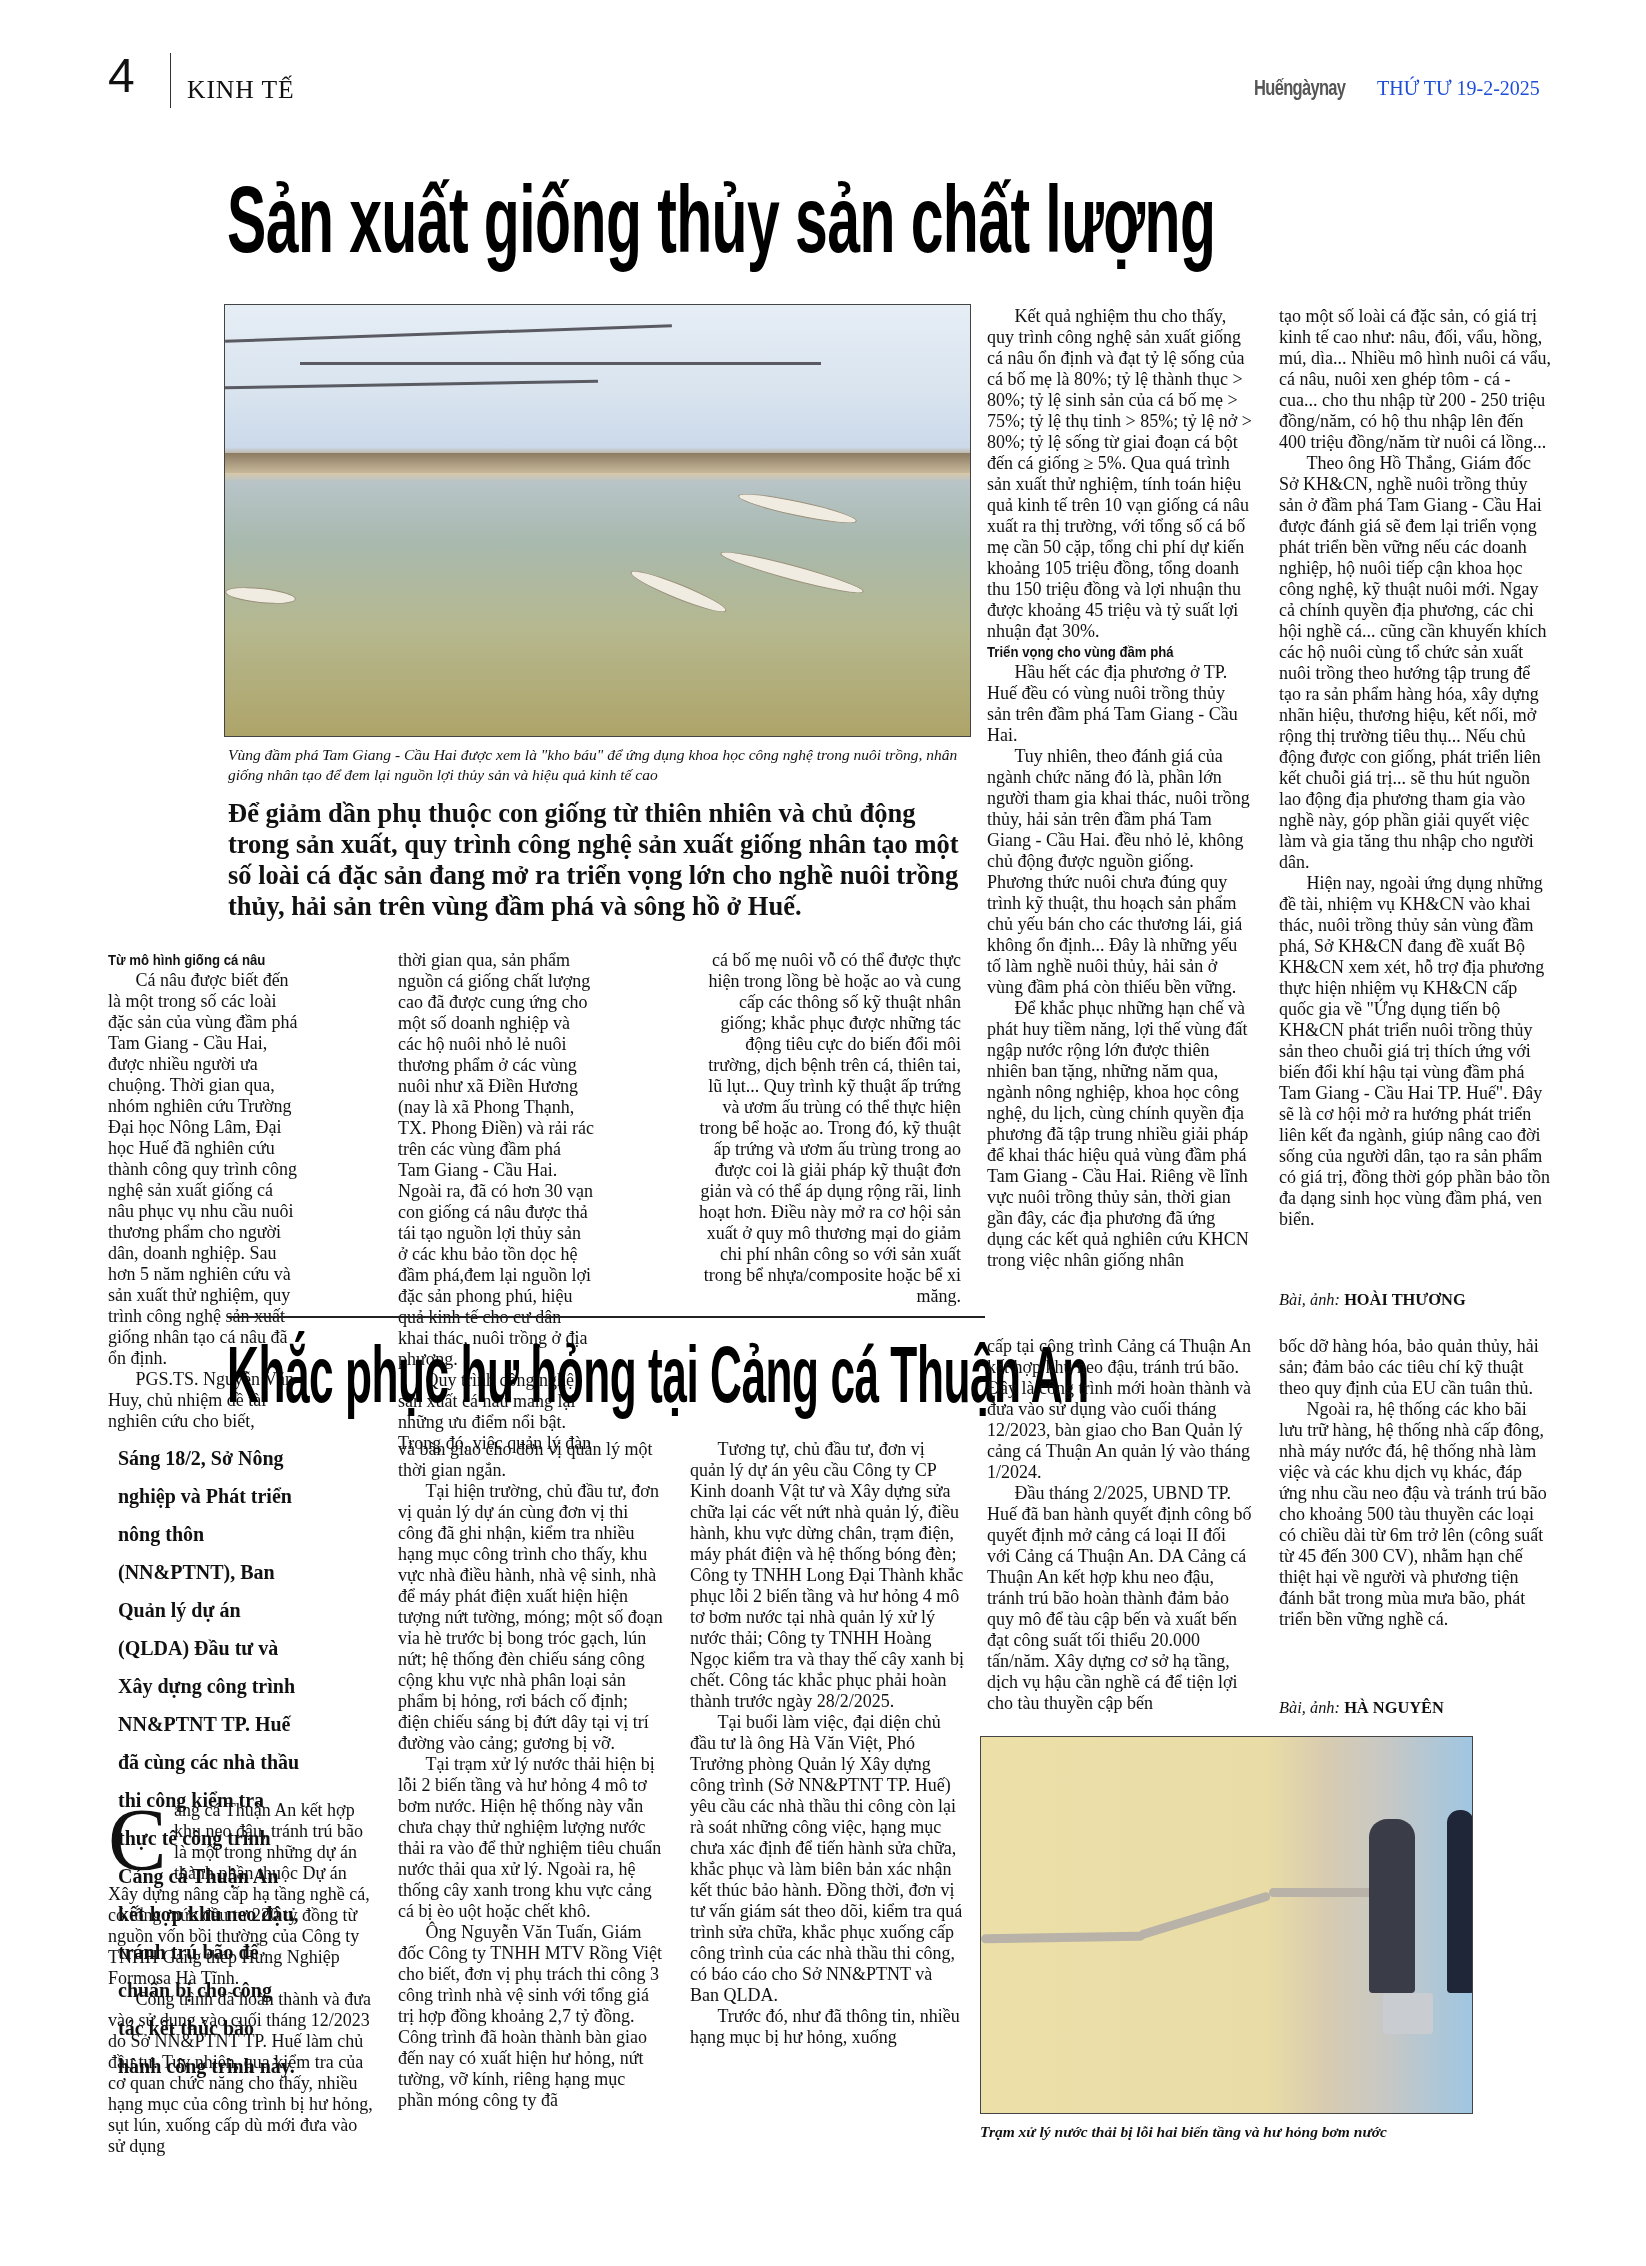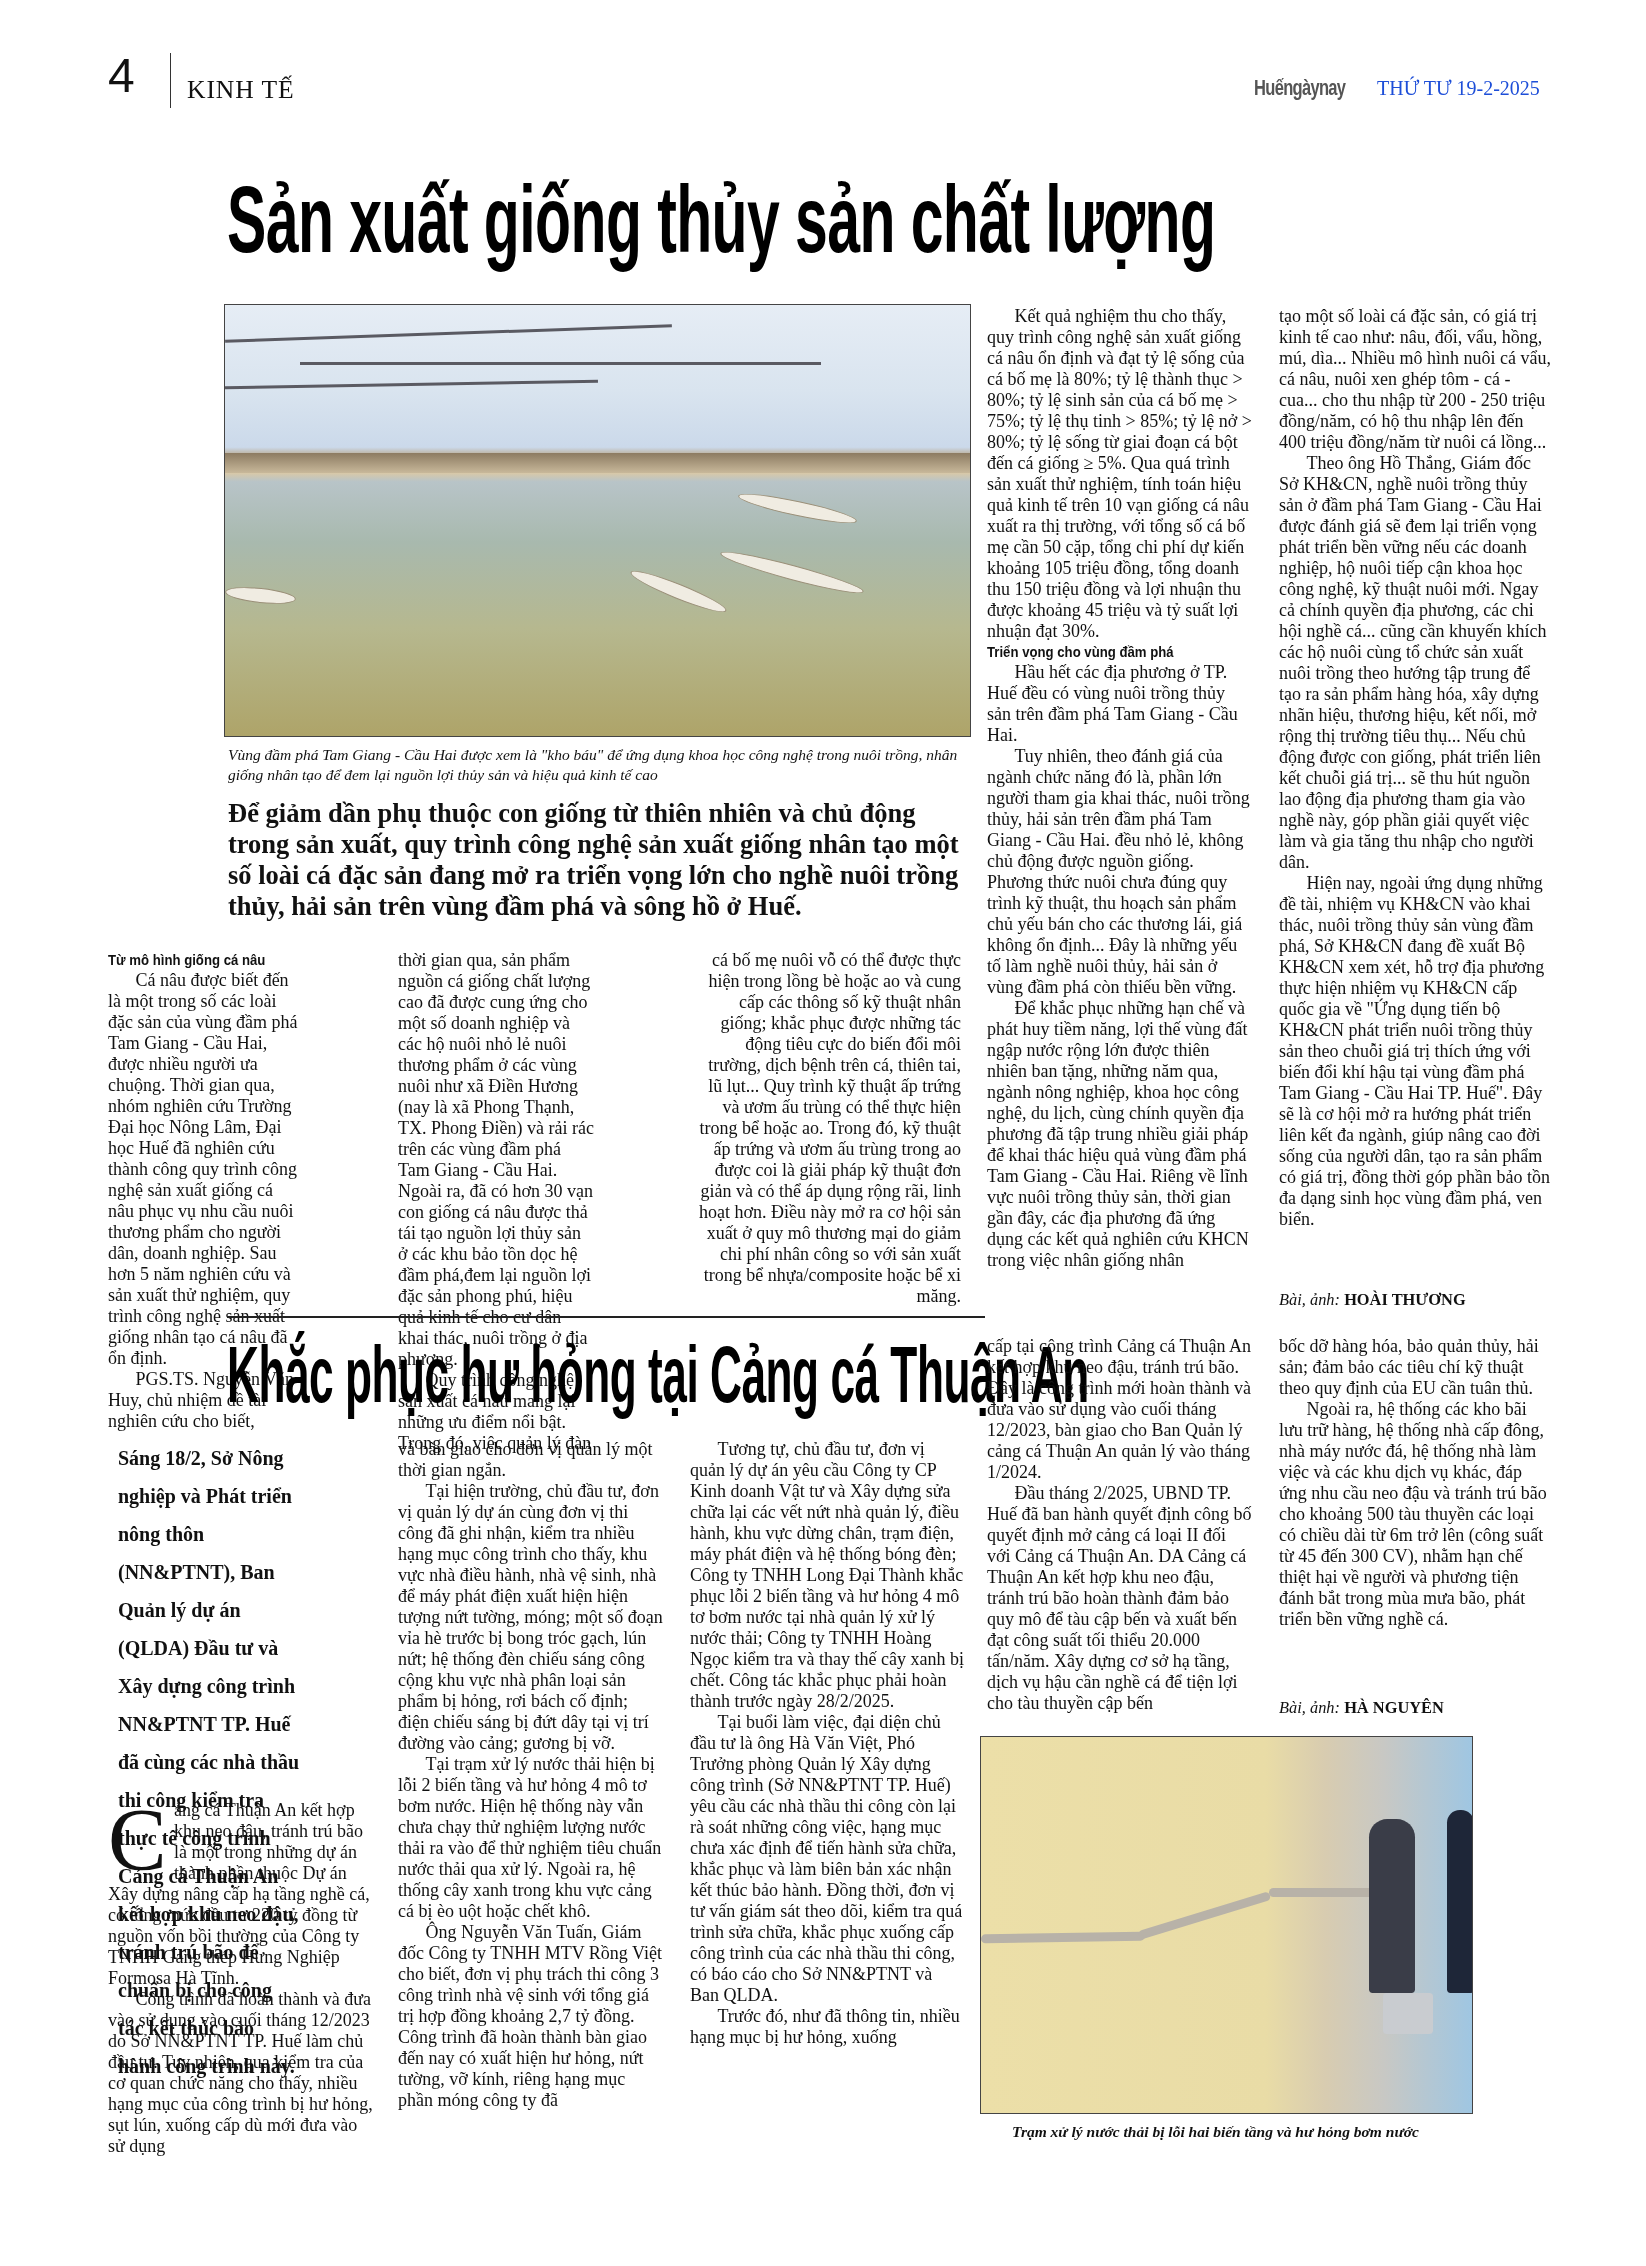--- a/index.html
+++ b/index.html
@@ -18,21 +18,21 @@
   .h1 { left: 227px; top: 164px; font-size: 95px; line-height: 110px; transform: scaleX(0.62); }
   .h2 { left: 227px; top: 1329px; font-size: 79px; line-height: 91px; transform: scaleX(0.56); }
   
   .photo { border: 0.9px solid #444; overflow: hidden; }
   .photo1 { left: 224px; top: 304px; width: 745px; height: 431px;
      background: linear-gradient(180deg, #e6edf5 0%, #d9e4ef 20%, #cbd9ea 33%, #b9a98e 35%, #d8c8a8 39%, #b8c4c8 41%, #a8b9ae 55%, #b6b88f 75%, #aea469 100%); }
   .photo2 { left: 980px; top: 1736px; width: 491px; height: 376px;
      background: linear-gradient(90deg, #ecdfa8 0%, #e9dca6 58%, #d8ccb0 70%, #c8c8c4 82%, #9fc6e2 100%); }
   .caption { font-style: italic; font-size: 15.5px; line-height: 20px; }
   .cap1 { left: 228px; top: 745px; width: 740px; }
-  .cap2 { left: 980px; top: 2122px; width: 493px; font-weight: bold; margin-left: 32px; }
+  .cap2 { left: 980px; top: 2122px; width: 493px; font-weight: bold; }
   .sapo { left: 228px; top: 798px; width: 749px; font-weight: bold; font-size: 26.5px; line-height: 31px; }
   .lead2 { left: 118px; top: 1439px; width: 183px; font-weight: bold; font-size: 20px; line-height: 38px; }
   .col { font-size: 18px; line-height: 21px; text-align: left; }
   .col p { margin: 0; text-indent: 27.4px; }
   .col p.noindent { text-indent: 0; }
   .subhead { font-family: "Liberation Sans", sans-serif; font-weight: bold; font-size: 15.5px; line-height: 20px; transform: scaleX(0.85); transform-origin: left; margin: 3.7px 0 0 0; text-indent: 0 !important; }
   .byline { font-size: 16.4px; font-weight: bold; }
   .byline i { font-weight: normal; }
   .rule { background: #222; height: 1.8px; }
   .dropcap { float: left; font-size: 88px; line-height: 71px; margin: 3.7px 7.3px 0 0; }

